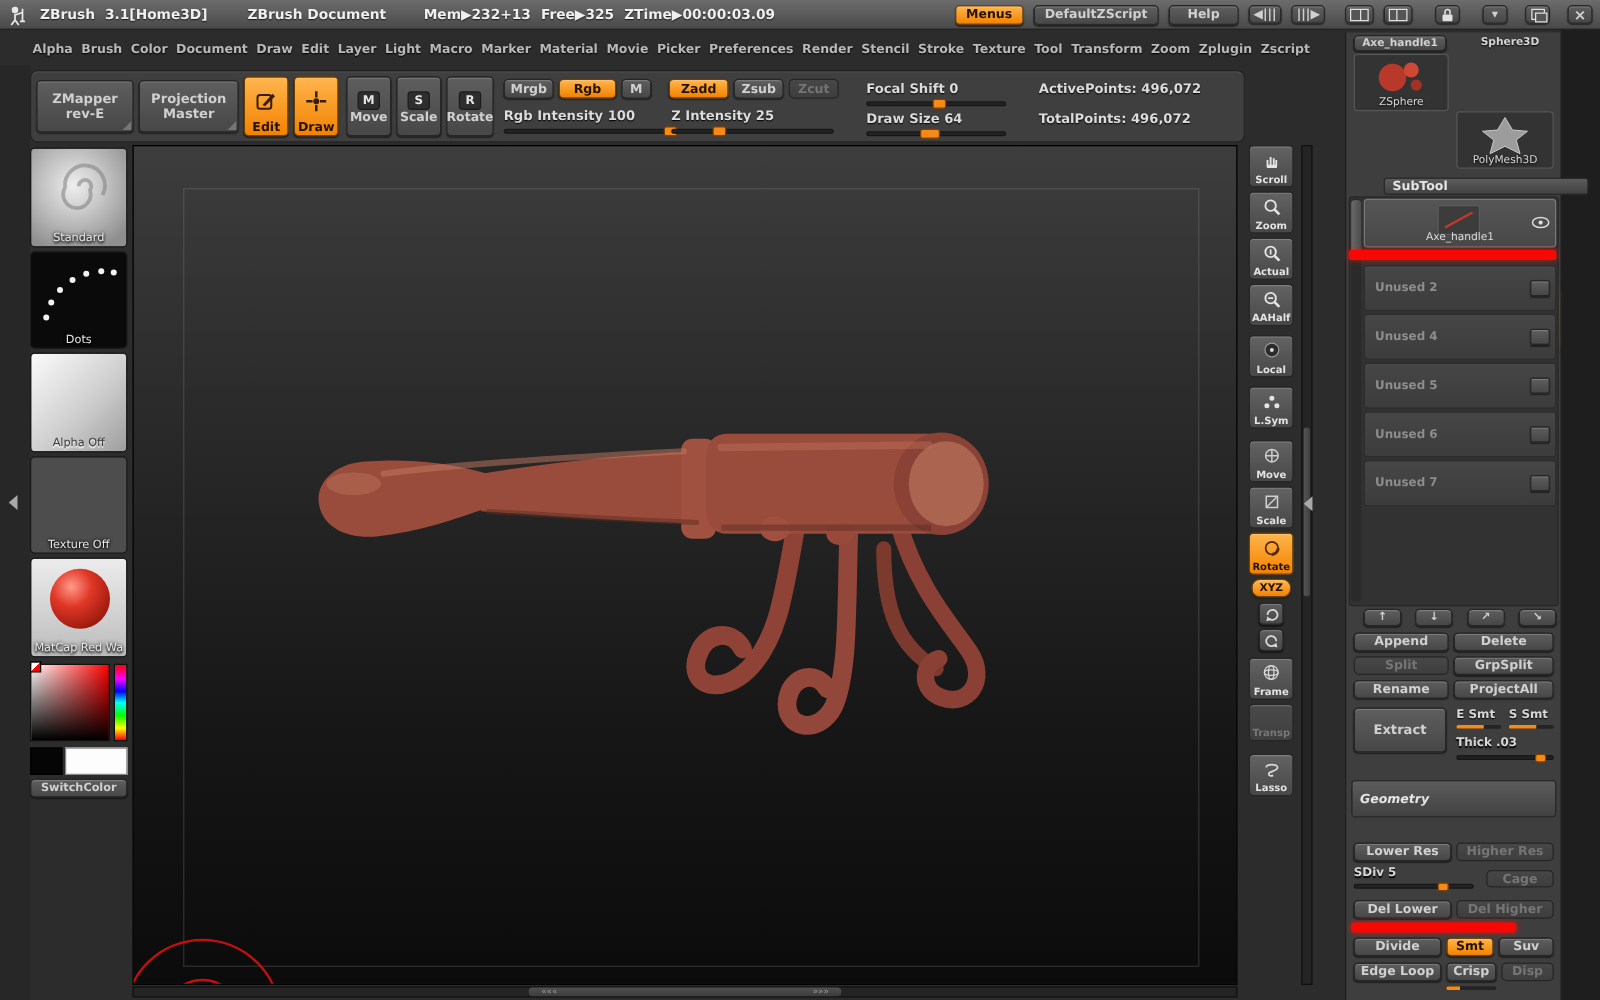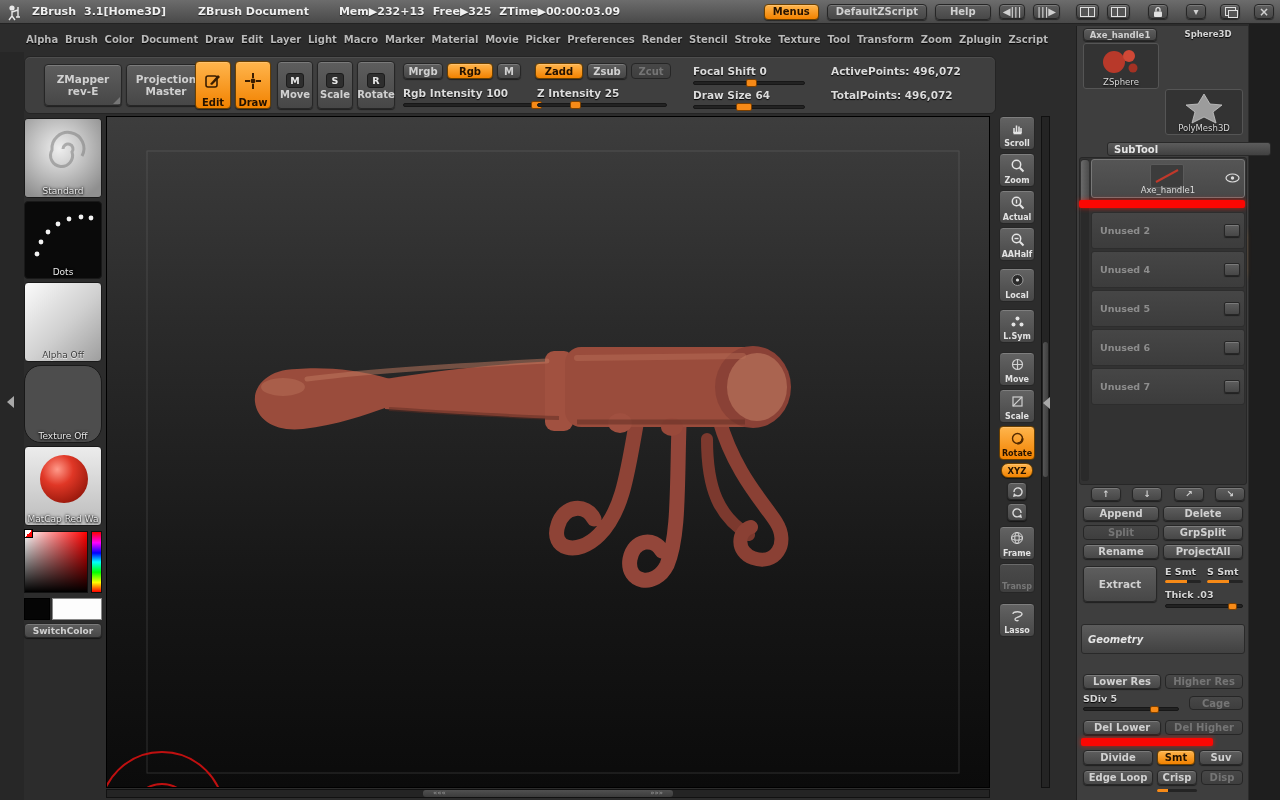--- a/index.html
+++ b/index.html
@@ -24,21 +24,21 @@
   .pane-icon.splitl::after{content:"";position:absolute;left:35%;top:0;bottom:0;width:1px;background:#e0e0e0;}
   .restore-icon{display:inline-block;width:11px;height:9px;border:1px solid #e0e0e0;position:relative;}
   .restore-icon::after{content:"";position:absolute;left:2px;top:2px;right:-3px;bottom:-3px;border:1px solid #e0e0e0;background:#555;}
   
   .menubar{left:0;top:24px;width:1076px;height:30px;display:flex;align-items:center;
            justify-content:space-between;padding:0 28px 0 26px;background:#2c2c2c;}
   .menu-item{font-size:10px;font-weight:bold;color:#b9b9b9;text-shadow:0 1px 1px #000;}
   
   .toolbar{left:24px;top:56px;width:972px;height:58px;background:#3f3f3f;border:1px solid #242424;
            border-radius:6px;box-shadow:inset 0 1px 0 rgba(255,255,255,.08);}
-  .tool-2line{flex-direction:column;line-height:12px;font-size:10.5px;margin-left:15px;}
+  .tool-2line{flex-direction:column;line-height:12px;font-size:10.5px;}
   .tool-icon-btn{flex-direction:column;gap:1px;padding-top:3px;}
   .ticon-label{font-size:10px;font-weight:bold;}
   .letter-icon{width:18px;height:15px;background:#2e2e2e;border:1px solid #1c1c1c;border-radius:3px;
                color:#e6e6e6;font-size:9.5px;font-weight:bold;display:flex;align-items:center;justify-content:center;}
   .tlabel{font-size:10.5px;font-weight:bold;color:#dcdcdc;text-shadow:0 1px 1px #000;}
   .slider{height:4px;background:#222;border-radius:2px;border:1px solid #171717;position:absolute;}
   .slider .knob{position:absolute;top:-3px;width:11px;height:8px;background:#f78a17;border:1px solid #7c4000;border-radius:2px;}
   .minitrack{height:3px;background:#242424;border-radius:2px;position:absolute;overflow:hidden;}
   .minitrack .fill{position:absolute;left:0;top:0;bottom:0;background:#f78a17;}
   
@@ -252,21 +252,21 @@
           <circle cx="44" cy="17" r="2.4"></circle>
           <circle cx="56" cy="15" r="2.4"></circle>
           <circle cx="66" cy="16" r="2.4"></circle>
         </g>
     </svg>
     <span class="thumb-label">Dots</span>
   </div>
   <div class="thumb" style="height:80px;background:linear-gradient(135deg,#fbfbfb 0%,#cfcfcf 55%,#9e9e9e 100%);">
     <span class="thumb-label" style="color:#3c3c3c;text-shadow:0 1px 1px #fff;">Alpha Off</span>
   </div>
-  <div class="thumb" style="height:78px;background:#4d4d4d;border-radius:17px;">
+  <div class="thumb" style="height:78px;background:#4d4d4d;">
     <span class="thumb-label">Texture Off</span>
   </div>
   <div class="thumb" style="height:80px;background:linear-gradient(#ececec,#bcbcbc);">
     <div style="position:absolute;left:15px;top:8px;width:48px;height:48px;border-radius:50%;
                 background:radial-gradient(circle at 36% 30%,#ff9a8a 0%,#e03726 35%,#8e1408 85%,#5e0c04 100%);"></div>
     <span class="thumb-label">MatCap Red Wa</span>
   </div>
   <div style="position:relative;width:78px;height:66px;">
     <div style="position:absolute;left:0;top:2px;width:64px;height:62px;border:1px solid #111;
                 background:linear-gradient(to top,#000,rgba(0,0,0,0)),linear-gradient(to right,#fff,#f00);"></div>

